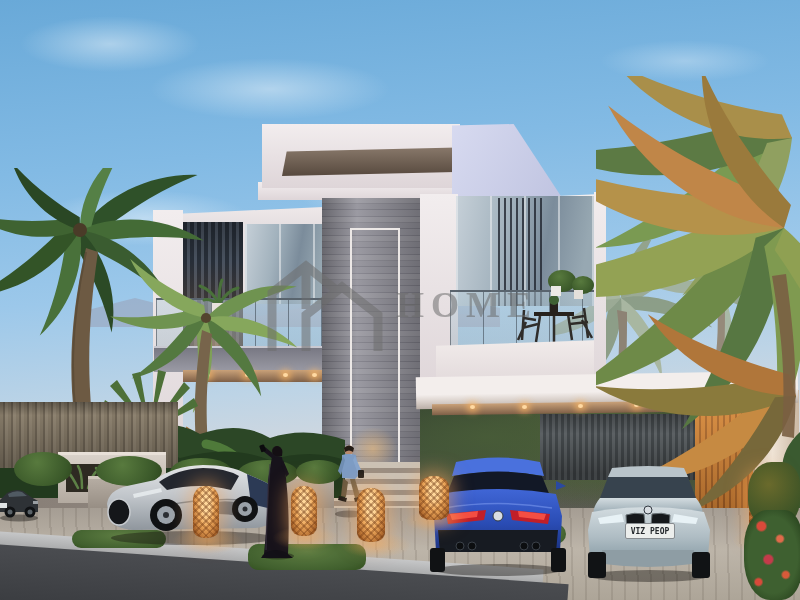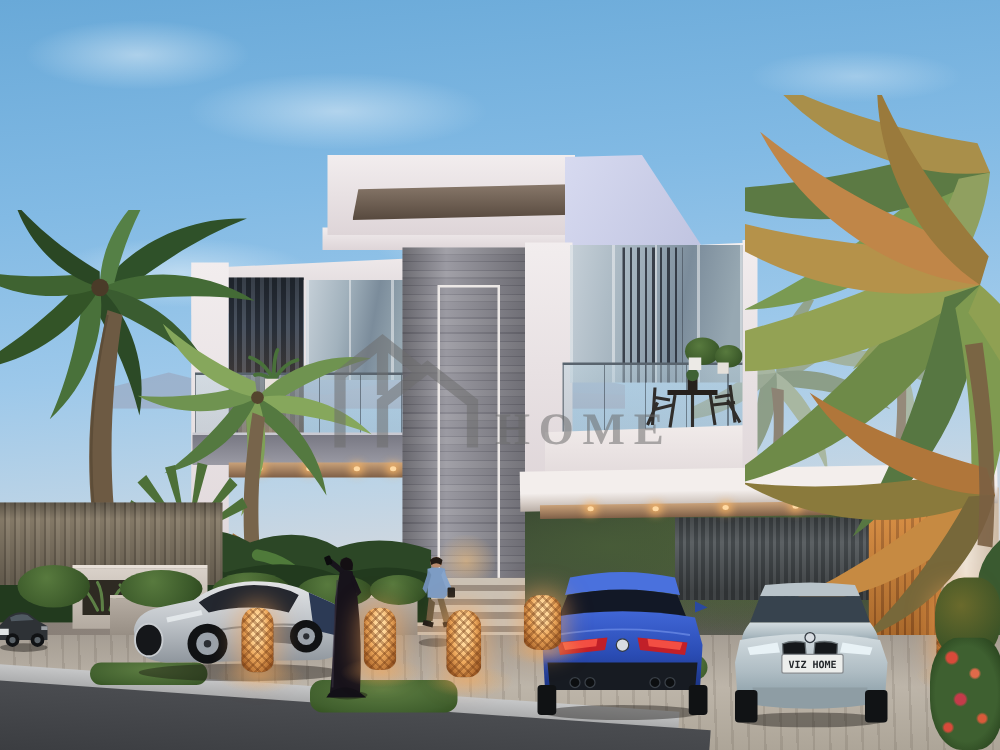--- a/index.html
+++ b/index.html
@@ -63,21 +63,21 @@
   .flowers{background:
     radial-gradient(circle at 30% 18%,#d84a3a 0 4px,rgba(0,0,0,0) 6px),
     radial-gradient(circle at 62% 32%,#e06a4a 0 3px,rgba(0,0,0,0) 5px),
     radial-gradient(circle at 42% 55%,#c43b4a 0 4px,rgba(0,0,0,0) 6px),
     radial-gradient(circle at 72% 72%,#d85a3a 0 3px,rgba(0,0,0,0) 5px),
     radial-gradient(circle at 25% 80%,#d84a3a 0 3px,rgba(0,0,0,0) 5px),
     radial-gradient(ellipse at 50% 50%,#3e6030 0 60%,#2a451f 85%);
     border-radius:40% 30% 35% 45%}
 
   
-  .watermark{display:flex;align-items:flex-end;gap:12px;color:rgba(104,104,104,.52);
+  .watermark{display:flex;align-items:center;gap:12px;color:rgba(104,104,104,.52);
     font-family:"Liberation Serif",serif;font-weight:bold;pointer-events:none}
   .wm-l1{font-size:36px;letter-spacing:7px;line-height:.95}
   .wm-l2{font-size:47px;letter-spacing:3px;line-height:1;margin-left:-3px;margin-top:-2px}
 
   .plate{font-family:"DejaVu Sans Mono",monospace;font-size:8px;font-weight:bold;display:flex;
     align-items:center;justify-content:center;background:#eceeec;border:1px solid #878c90;
     border-radius:2px;color:#24282c}
 </style>
 </head>
 <body>
@@ -418,21 +418,21 @@
     <path d="M10 48 Q66 38 122 48 L128 66 L126 94 L8 94 L6 66 Z" fill="url(#gSv2)"></path>
     <path d="M16 54 L40 50 L42 58 L18 60 Z" fill="#e8f2f6"></path>
     <path d="M116 54 L92 50 L90 58 L114 60 Z" fill="#e8f2f6"></path>
     <path d="M44 51 Q52 48 62 50 L64 72 Q53 74 45 70 Z" fill="#15181b" stroke="#6a7377"></path>
     <path d="M88 51 Q80 48 70 50 L68 72 Q79 74 87 70 Z" fill="#15181b" stroke="#6a7377"></path>
     <circle cx="66" cy="46" r="4" fill="#d8dde2" stroke="#333a42"></circle>
     <path d="M20 86 L112 86 L110 100 Q66 106 22 100 Z" fill="#8e9da4"></path>
     <rect x="6" y="88" width="18" height="26" rx="3" fill="#111315"></rect>
     <rect x="110" y="88" width="18" height="26" rx="3" fill="#111315"></rect>
   </svg>
-  <div class="abs plate" style="left:625px;top:523px;width:48px;height:14px">VIZ HOME</div>
+  <div class="abs plate" style="left:625px;top:523px;width:48px;height:14px">VIZ PEOP</div>
 
   <div class="abs pool" style="left:172px;top:528px;width:72px;height:26px"></div>
   <div class="abs pool" style="left:272px;top:526px;width:68px;height:24px"></div>
   <div class="abs pool" style="left:340px;top:532px;width:72px;height:26px"></div>
   <div class="abs pool" style="left:404px;top:510px;width:66px;height:22px"></div>
   <div class="abs pool" style="left:732px;top:528px;width:74px;height:26px"></div>
   <div class="abs lamp" style="left:193px;top:486px;width:26px;height:52px"></div>
   <div class="abs lamp" style="left:291px;top:486px;width:26px;height:50px"></div>
   <div class="abs lamp" style="left:357px;top:488px;width:28px;height:54px"></div>
   <div class="abs lamp" style="left:419px;top:476px;width:30px;height:44px"></div>

